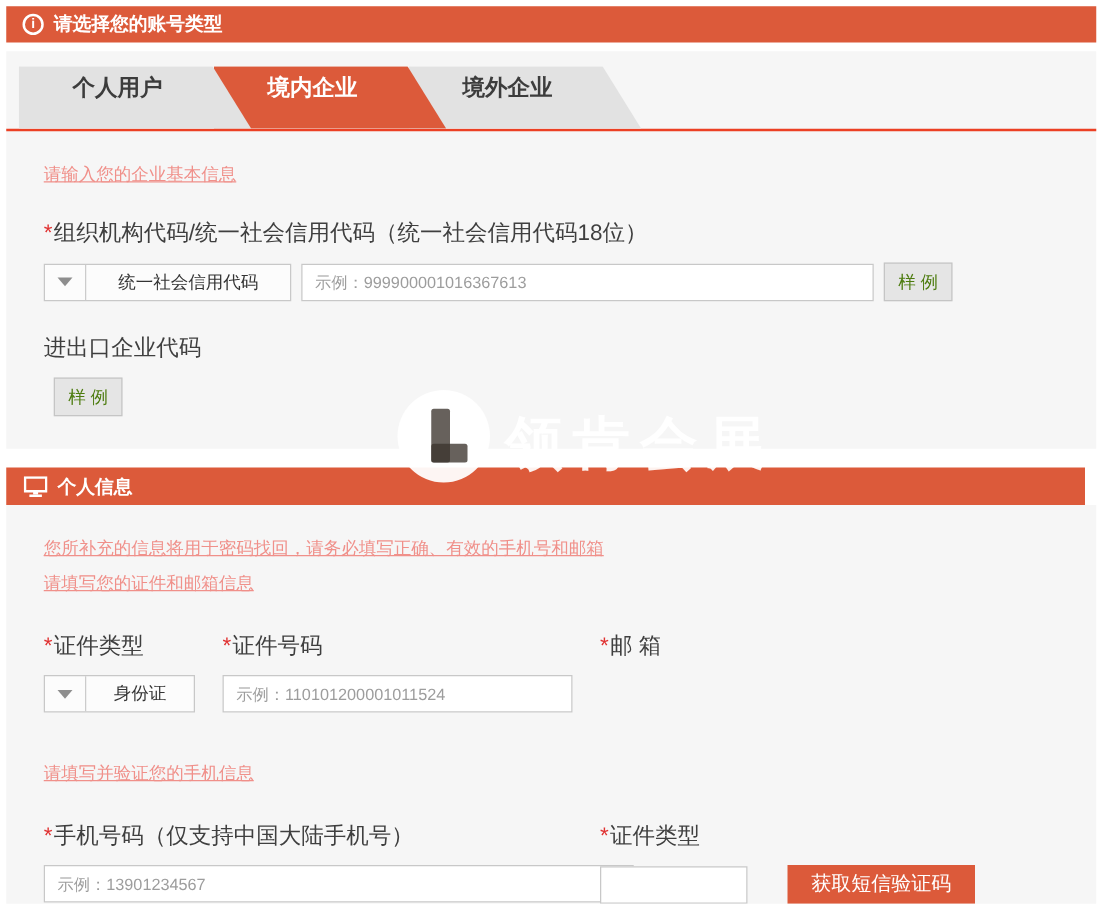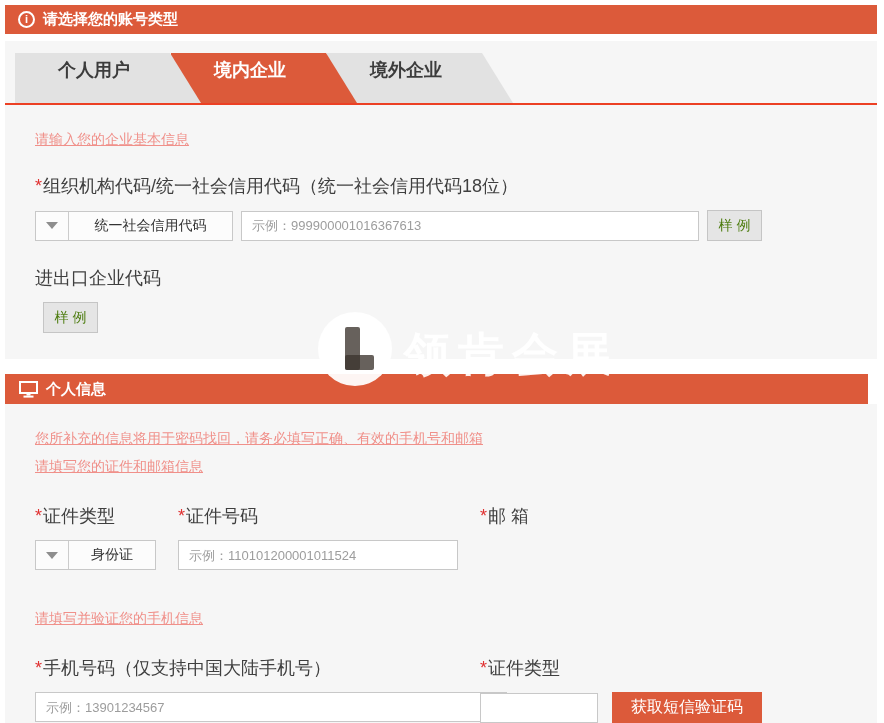--- a/index.html
+++ b/index.html
@@ -136,21 +136,21 @@
   .col { display: flex; flex-direction: column; }
   .col .field-label { margin: 0 0 12px; }
   .sms-btn {
     width: 150px; height: 31px;
     background: #dc5a3a;
     border: none;
     color: #fff;
     font-size: 16px;
     font-family: "Liberation Sans", sans-serif;
     cursor: pointer;
-    margin-left: 14px;
+    margin-left: 32px;
   }
   
   .footer {
     display: flex; justify-content: center; gap: 49px;
     margin-top: 18px;
   }
   .big-btn {
     width: 167px; height: 40px;
     background: #dc5a3a;
     border: none;

